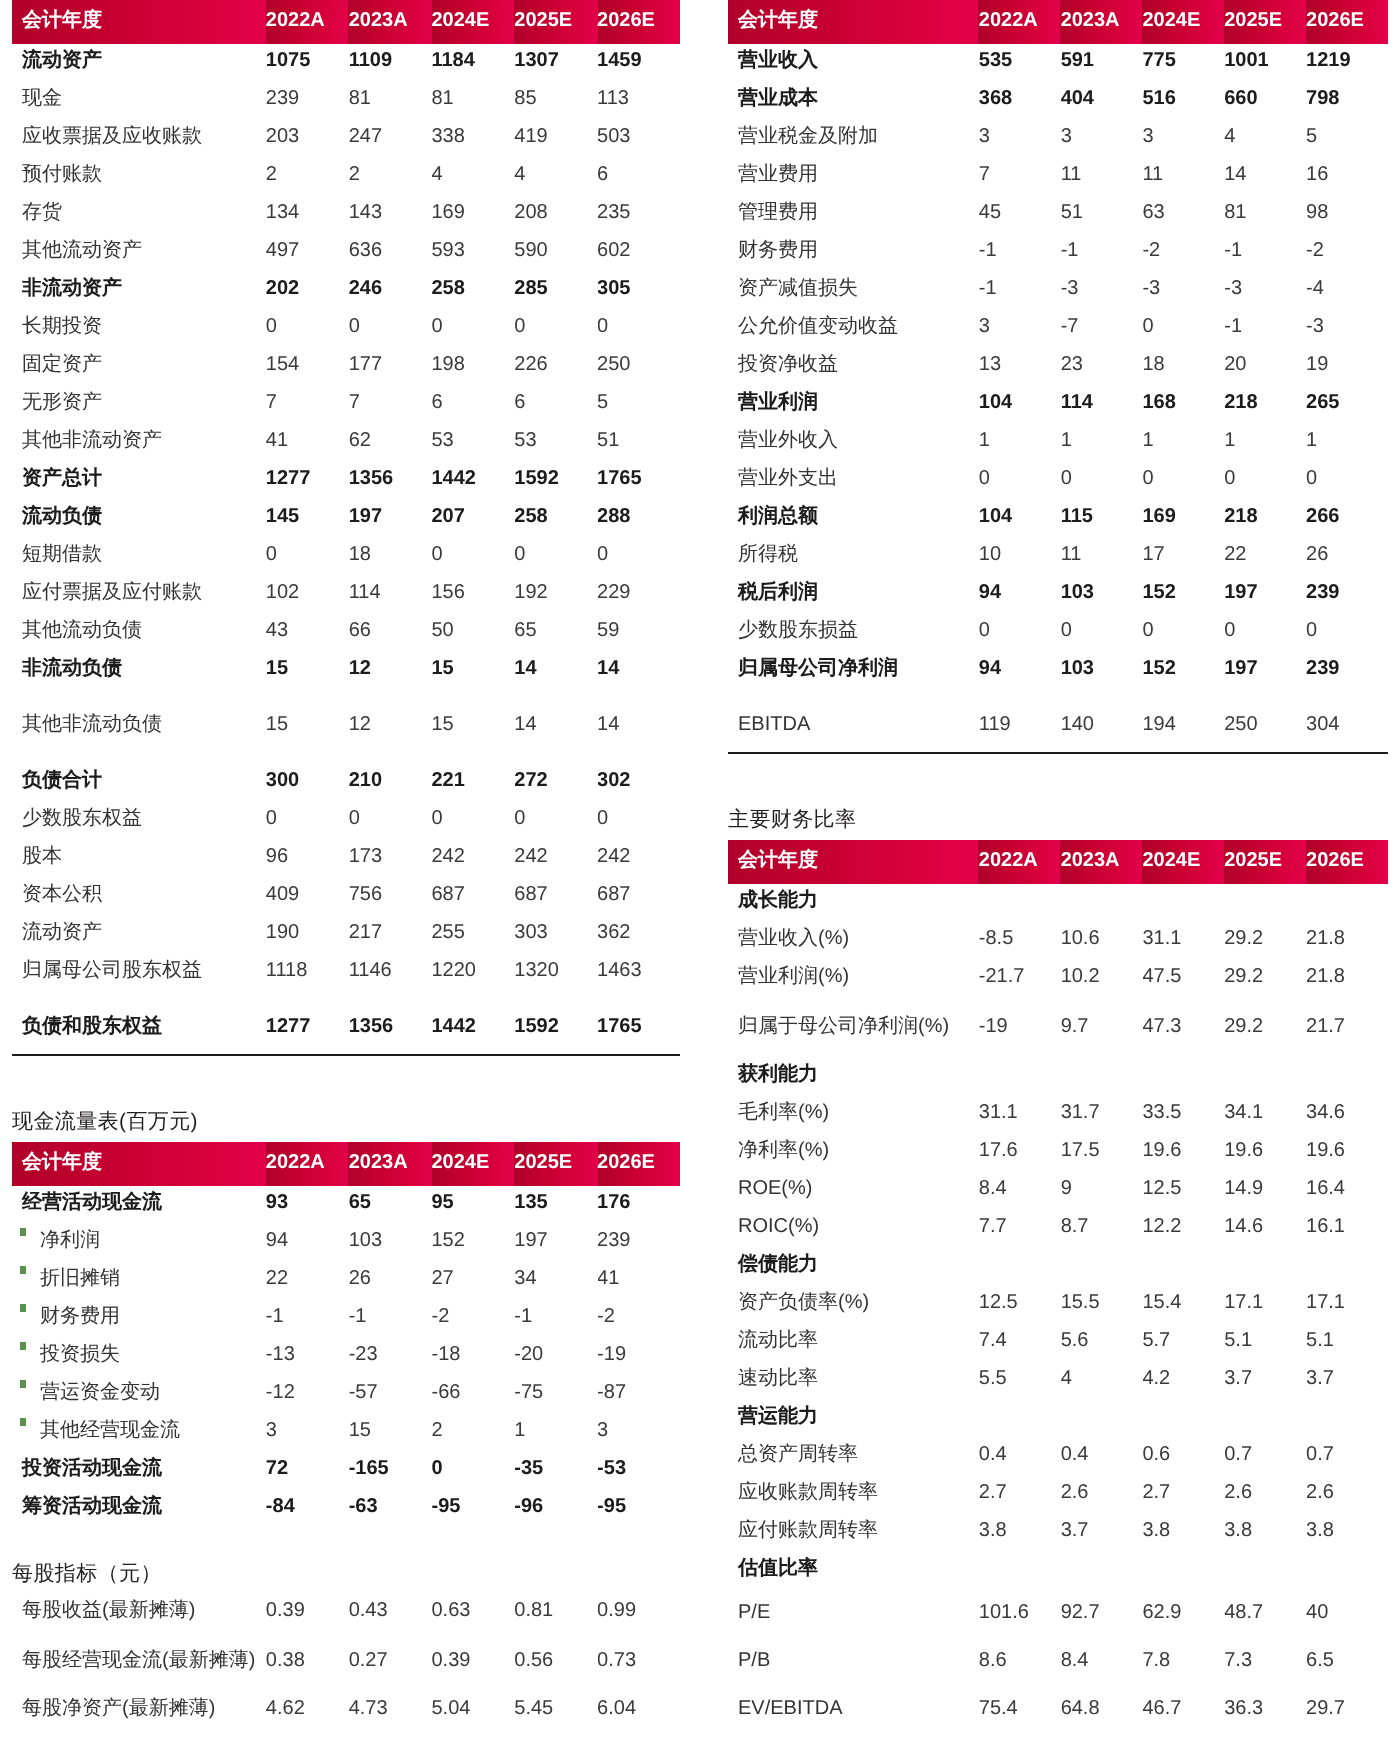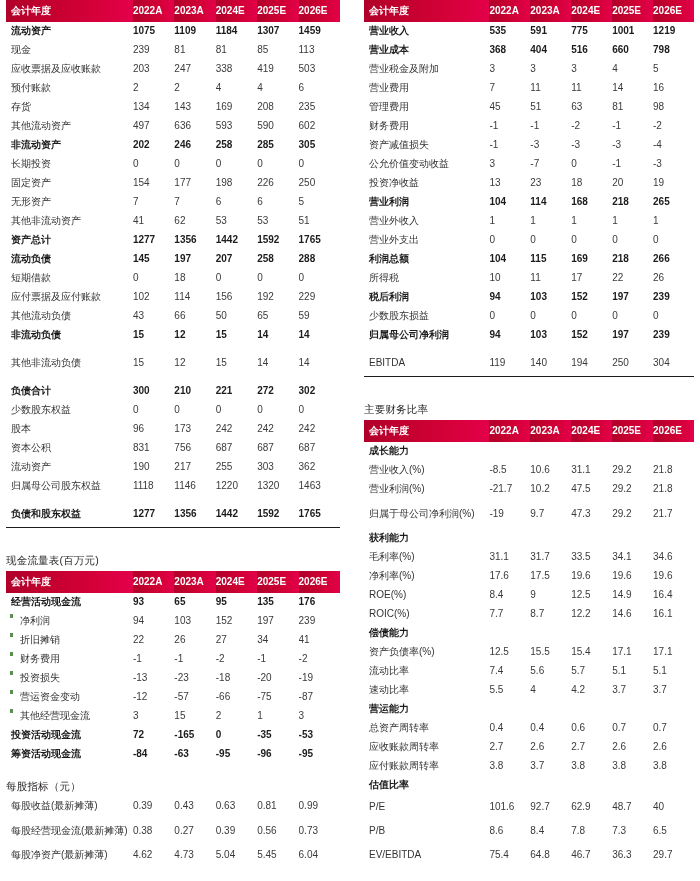--- a/index.html
+++ b/index.html
@@ -290,21 +290,21 @@
             <tr>
               <td class="lbl">股本</td>
               <td>96</td>
               <td>173</td>
               <td>242</td>
               <td>242</td>
               <td>242</td>
             </tr>
             <tr>
               <td class="lbl">资本公积</td>
-              <td>831</td>
+              <td>409</td>
               <td>756</td>
               <td>687</td>
               <td>687</td>
               <td>687</td>
             </tr>
             <tr>
               <td class="lbl">流动资产</td>
               <td>190</td>
               <td>217</td>
               <td>255</td>

